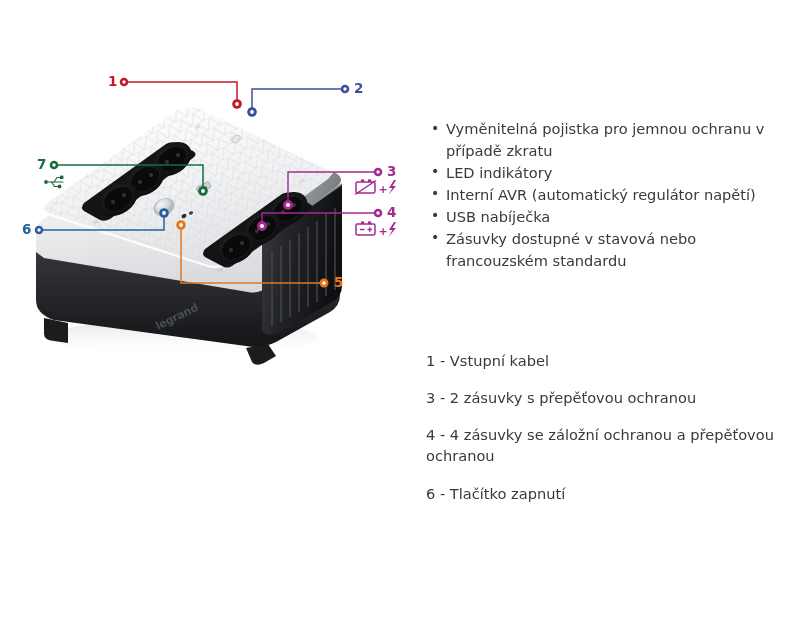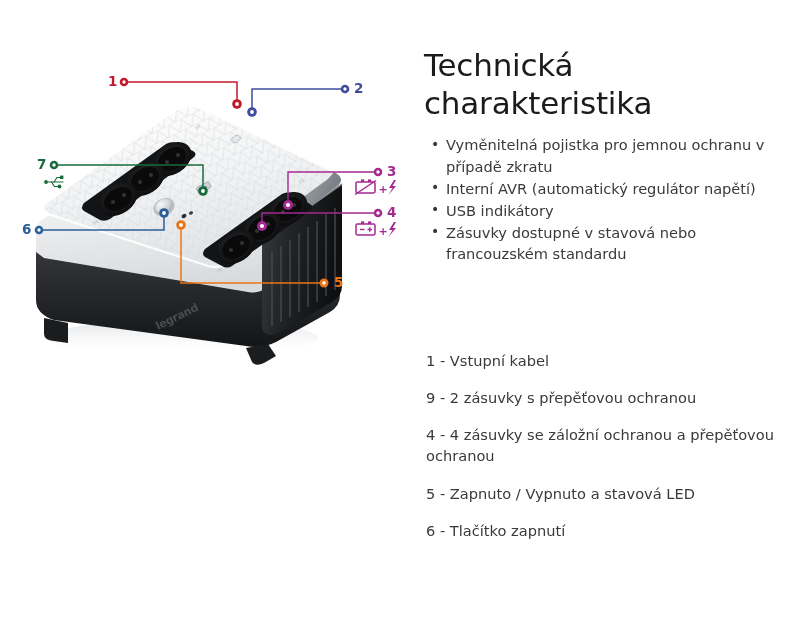--- a/index.html
+++ b/index.html
@@ -69,21 +69,21 @@
     width: 370px;
     font-size: 31px;
     line-height: 1.22;
     font-weight: 400;
     color: #1b1b1b;
     letter-spacing: -0.2px;
   }
   #feature-list {
     position: absolute;
     left: 3px;
-    top: 134px;
+    top: 118px;
     width: 372px;
     margin: 0;
     padding: 0;
     list-style: none;
   }
   #feature-list li {
     position: relative;
     padding-left: 19px;
     font-size: 14.6px;
     line-height: 1.48;
@@ -406,31 +406,30 @@
       <div class="callout-label" style="left:334px; top:276px; color:#e8751a;">5</div>
 
       <div class="callout-label" style="left:22px; top:223px; color:#2a6099;">6</div>
 
       <div class="callout-label" style="left:37px; top:158px; color:#1a6b3c;">7</div>
     </div>
   </div>
 
   <div id="text-panel">
 
-    <h1 id="page-title">Technická charakteristika</h1>
 
     <ul id="feature-list">
       <li>Vyměnitelná pojistka pro jemnou ochranu v případě zkratu</li>
+      <li>LED indikátory</li>
       <li>Interní AVR (automatický regulátor napětí)</li>
-      <li>USB indikátory</li>
+      <li>USB nabíječka</li>
       <li>Zásuvky dostupné v stavová nebo francouzském standardu</li>
     </ul>
 
     <ul id="numbered-list">
       <li>1 - Vstupní kabel</li>
-      <li>9 - 2 zásuvky s přepěťovou ochranou</li>
+      <li>3 - 2 zásuvky s přepěťovou ochranou</li>
       <li>4 - 4 zásuvky se záložní ochranou a přepěťovou ochranou</li>
-      <li>5 - Zapnuto / Vypnuto a stavová LED</li>
       <li>6 - Tlačítko zapnutí</li>
     </ul>
   </div>
 
 </div>
 
 </body></html>

